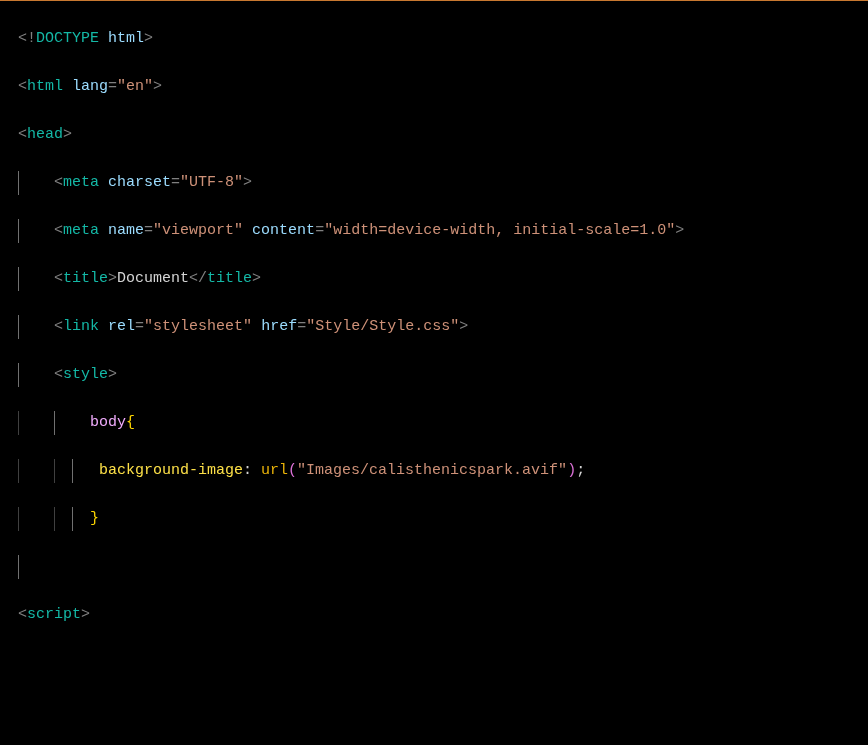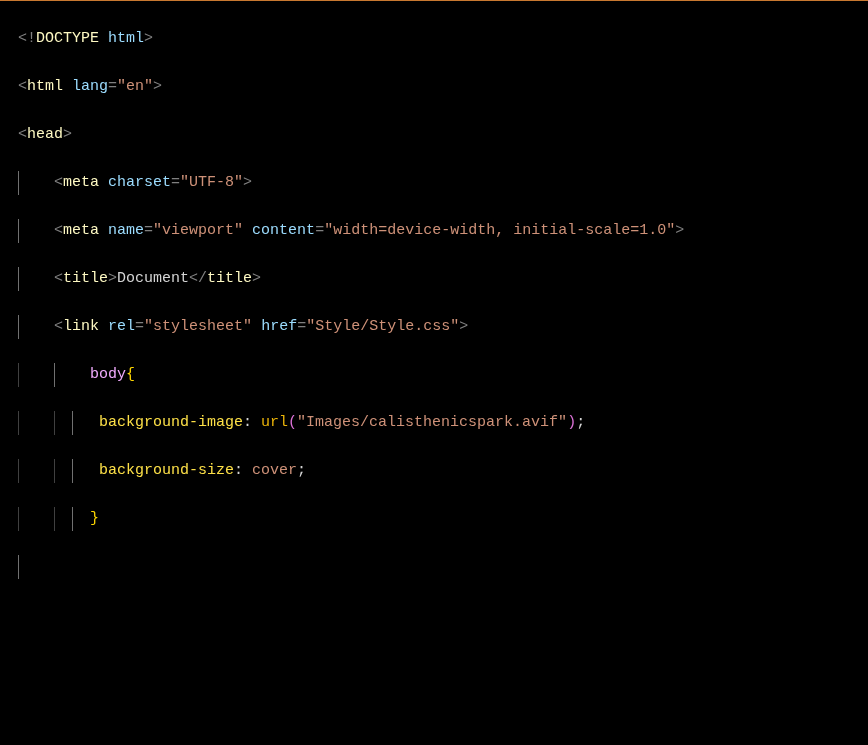--- a/index.html
+++ b/index.html
@@ -26,21 +26,21 @@
     border-left: 1px solid #404040;
     box-sizing: border-box;
     height: 24px;
     vertical-align: top;
   }
   .indent-guide.active {
     border-left-color: #707070;
   }
   
   .punc     { color: #808080; }
-  .tag      { color: #fef9c3; }
+  .tag      { color: #14b8a6; }
   .attr     { color: #9cdcfe; }
   .str      { color: #ce9178; }
   .str-u    { color: #ce9178; }
   .txt      { color: #d4d4d4; }
   .fn       { color: #eab308; }
   .paren-y  { color: #ffd700; }
   .paren-p  { color: #da70d6; }
   .css-sel  { color: #f0abfc; }
   .css-prop { color: #fde047; }
   .css-val  { color: #ce9178; }
@@ -49,25 +49,26 @@
 <body>
 
 <div class="editor">
 <span class="line"><span class="punc">&lt;!</span><span class="tag">DOCTYPE</span> <span class="attr">html</span><span class="punc">&gt;</span></span>
 <span class="line"><span class="punc">&lt;</span><span class="tag">html</span> <span class="attr">lang</span><span class="punc">=</span><span class="str">"en"</span><span class="punc">&gt;</span></span>
 <span class="line"><span class="punc">&lt;</span><span class="tag">head</span><span class="punc">&gt;</span></span>
 <span class="line"><span class="indent-guide active" style="width:36px"></span><span class="punc">&lt;</span><span class="tag">meta</span> <span class="attr">charset</span><span class="punc">=</span><span class="str">"UTF-8"</span><span class="punc">&gt;</span></span>
 <span class="line"><span class="indent-guide active" style="width:36px"></span><span class="punc">&lt;</span><span class="tag">meta</span> <span class="attr">name</span><span class="punc">=</span><span class="str">"viewport"</span> <span class="attr">content</span><span class="punc">=</span><span class="str">"width=device-width, initial-scale=1.0"</span><span class="punc">&gt;</span></span>
 <span class="line"><span class="indent-guide active" style="width:36px"></span><span class="punc">&lt;</span><span class="tag">title</span><span class="punc">&gt;</span><span class="txt">Document</span><span class="punc">&lt;/</span><span class="tag">title</span><span class="punc">&gt;</span></span>
 <span class="line"><span class="indent-guide active" style="width:36px"></span><span class="punc">&lt;</span><span class="tag">link</span> <span class="attr">rel</span><span class="punc">=</span><span class="str">"stylesheet"</span> <span class="attr">href</span><span class="punc">=</span><span class="str">"</span><span class="str-u">Style/Style.css</span><span class="str">"</span><span class="punc">&gt;</span></span>
+<span class="line"><span class="indent-guide active" style="width:36px"></span><span class="punc">&lt;</span><span class="tag">style</span><span class="punc">&gt;</span></span>
 <span class="line"><span class="indent-guide" style="width:36px"></span><span class="indent-guide active" style="width:36px"></span><span class="css-sel">body</span><span class="paren-y">{</span></span>
 <span class="line"><span class="indent-guide" style="width:36px"></span><span class="indent-guide" style="width:18px"></span><span class="indent-guide active" style="width:27px"></span><span class="css-prop">background-image</span><span class="txt">: </span><span class="fn">url</span><span class="paren-p">(</span><span class="str">"Images/calisthenicspark.avif"</span><span class="paren-p">)</span><span class="txt">;</span></span>
-<span class="line"><span class="indent-guide" style="width:36px"></span><span class="indent-guide" style="width:18px"></span><span class="indent-guide active" style="width:27px"></span><span class="css-prop">background-size</span><span class="txt">: </span><span class="css-val">cover</span><span class="txt">;</span></span>
 <span class="line"><span class="indent-guide" style="width:36px"></span><span class="indent-guide" style="width:18px"></span><span class="indent-guide active" style="width:18px"></span><span class="paren-y">}</span></span>
 <span class="line"><span class="indent-guide active" style="width:36px"></span></span>
+<span class="line"><span class="punc">&lt;</span><span class="tag">script</span><span class="punc">&gt;</span></span>
 
 
 
 
 
 
 
 
 
 

